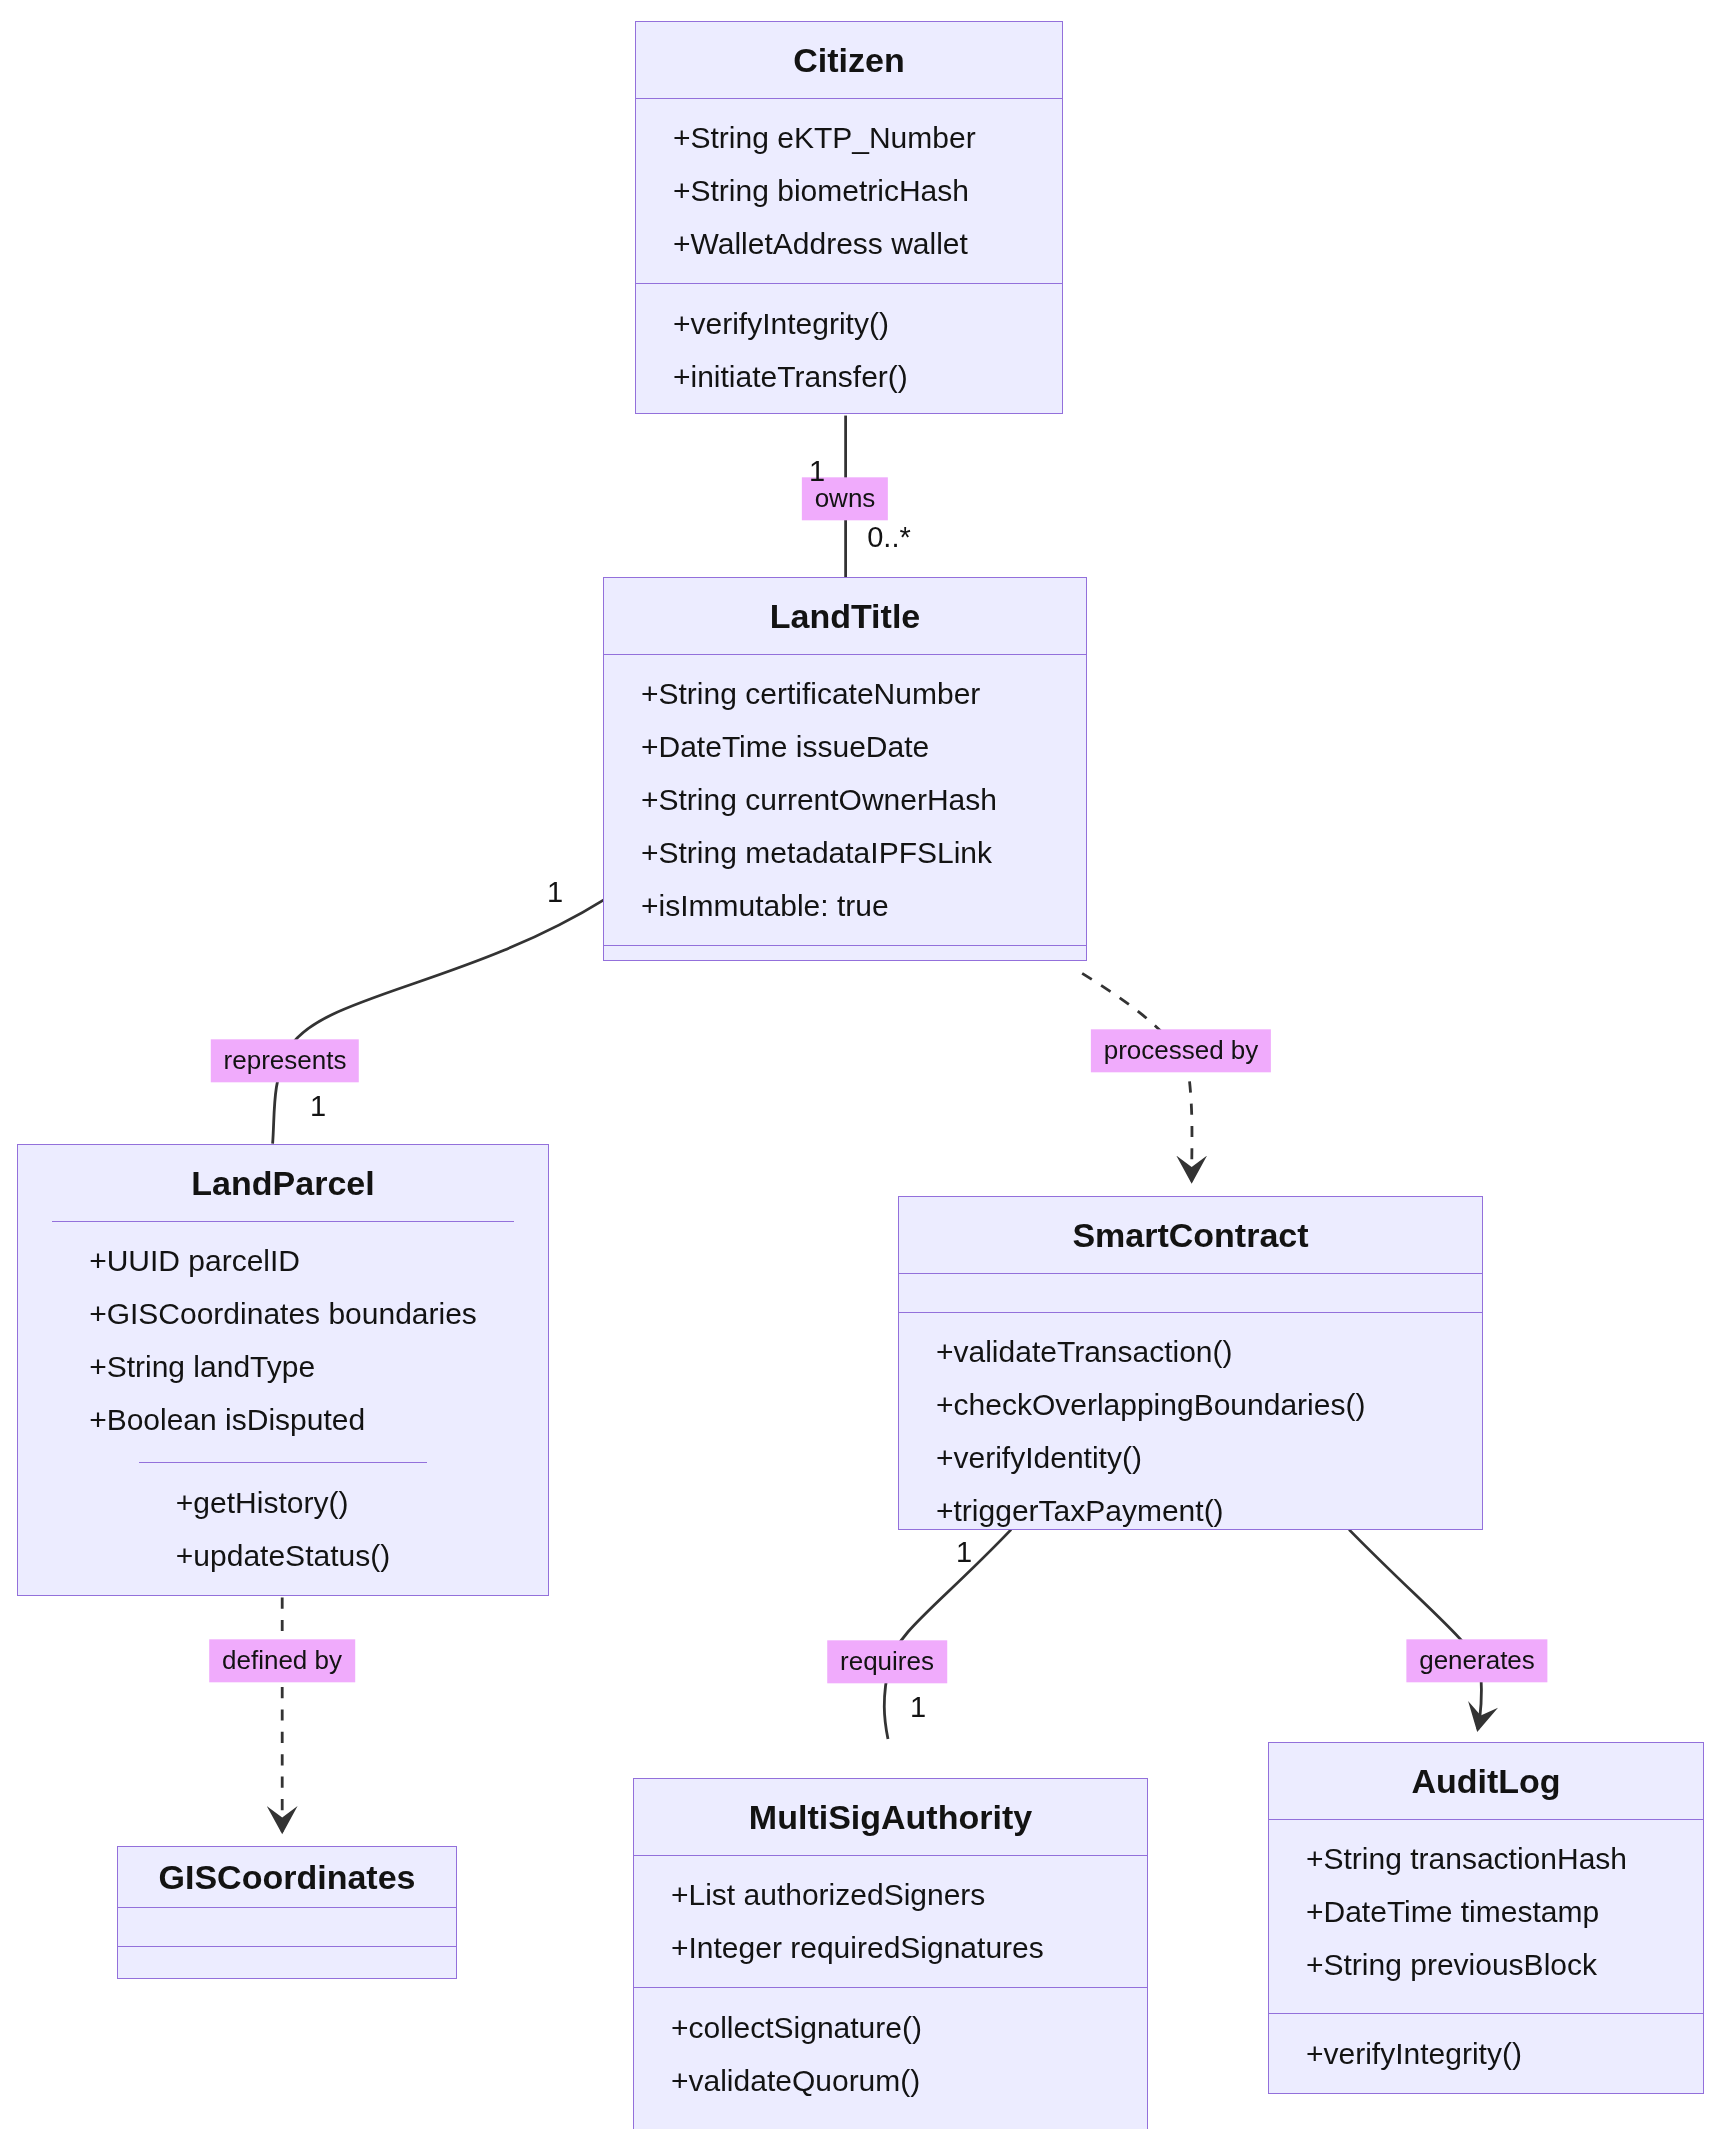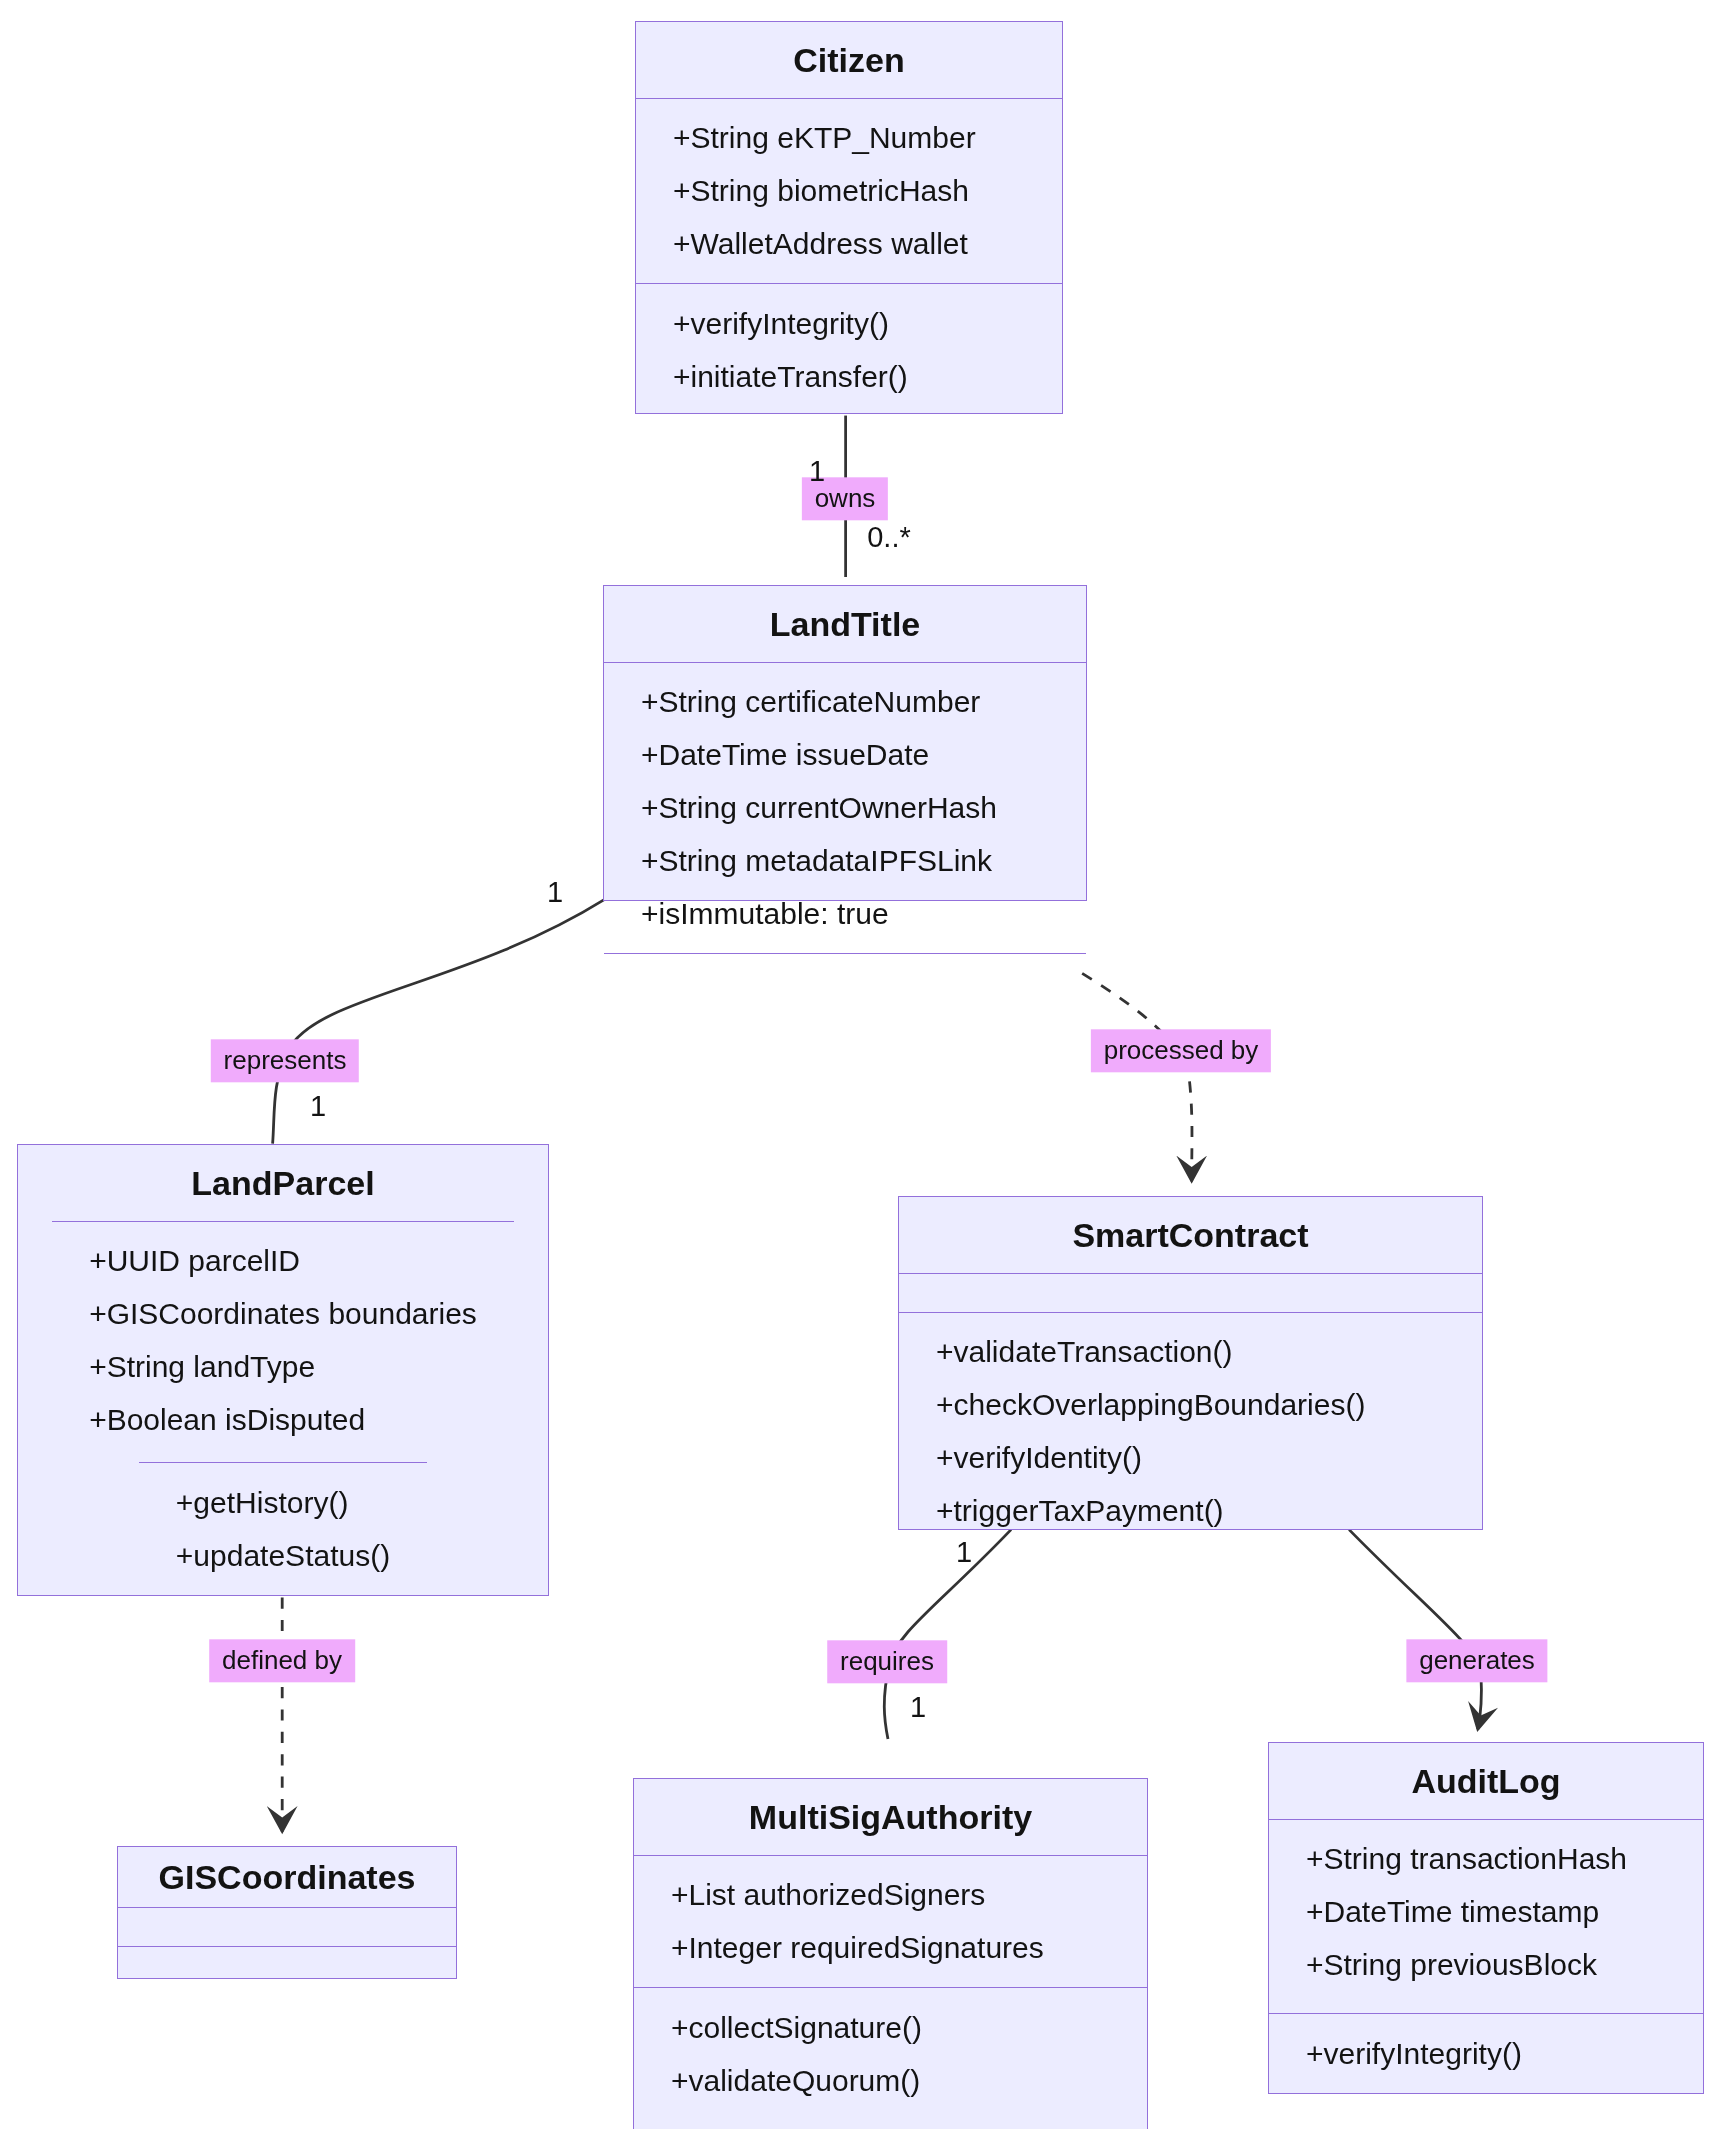--- a/index.html
+++ b/index.html
@@ -54,21 +54,21 @@
     <div class="row">+String eKTP_Number</div>
     <div class="row">+String biometricHash</div>
     <div class="row">+WalletAddress wallet</div>
   </div>
   <div class="sec">
     <div class="row">+verifyIntegrity()</div>
     <div class="row">+initiateTransfer()</div>
   </div>
 </div>
 
-<div class="cls" style="left:603px;top:577px;width:484px;height:316px;margin-top:8px;">
+<div class="cls" style="left:603px;top:577px;width:484px;height:384px;">
   <div class="cls-title">LandTitle</div>
   <div class="sec grow">
     <div class="row">+String certificateNumber</div>
     <div class="row">+DateTime issueDate</div>
     <div class="row">+String currentOwnerHash</div>
     <div class="row">+String metadataIPFSLink</div>
     <div class="row">+isImmutable: true</div>
   </div>
   <div class="sec empty-a"></div>
 </div>

